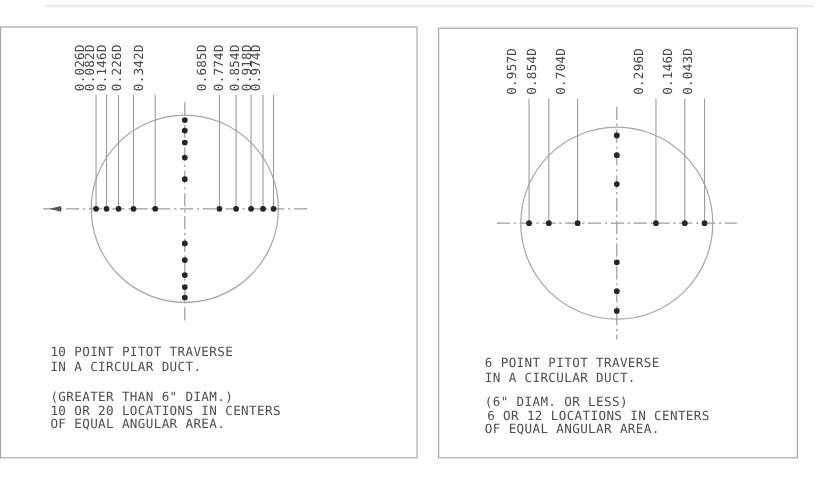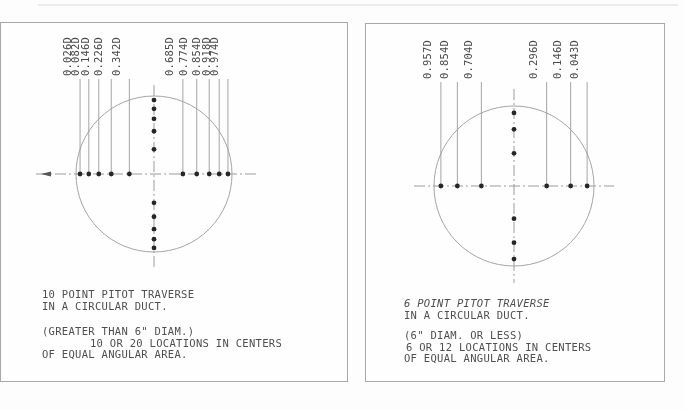--- a/index.html
+++ b/index.html
@@ -62,21 +62,21 @@
       <span class="vlabel" style="left: 103.756px; top: 40px;">0.226D</span>
       <span class="vlabel" style="left: 121.852px; top: 40px;">0.342D</span>
       <span class="vlabel" style="left: 175.36px; top: 40px;">0.685D</span>
       <span class="vlabel" style="left: 189.244px; top: 40px;">0.774D</span>
       <span class="vlabel" style="left: 201.724px; top: 40px;">0.854D</span>
       <span class="vlabel" style="left: 211.708px; top: 40px;">0.918D</span>
       <span class="vlabel" style="left: 220.444px; top: 40px;">0.974D</span>
       <div class="txtline" style="left: 41px; top: 266px;">10 POINT PITOT TRAVERSE</div>
       <div class="txtline" style="left: 41px; top: 277.5px;">IN A CIRCULAR DUCT.</div>
       <div class="txtline" style="left: 41px; top: 303px;">(GREATER THAN 6" DIAM.)</div>
-      <div class="txtline" style="left: 41px; top: 314.5px; margin-left: 48px;">10 OR 20 LOCATIONS IN CENTERS</div>
+      <div class="txtline" style="left: 41px; top: 314.5px;">10 OR 20 LOCATIONS IN CENTERS</div>
       <div class="txtline" style="left: 41px; top: 326px;">OF EQUAL ANGULAR AREA.</div>
     </section>
   <section class="panel" id="panel-1" style="left: 365px; top: 23px; width: 298px; height: 357px;">
       <svg width="298" height="357" viewBox="0 0 298 357">
         <circle cx="148" cy="162" r="80" fill="none" stroke="#a5a5a5" stroke-width="1"></circle>
         <line x1="48" y1="162" x2="248" y2="162" stroke="#9b9b9b" stroke-width="1" stroke-dasharray="11 3 2 3"></line>
         <line x1="148" y1="65" x2="148" y2="259" stroke="#9b9b9b" stroke-width="1" stroke-dasharray="11 3 2 3"></line>
         <line x1="74.88" y1="58" x2="74.88" y2="162" stroke="#9b9b9b" stroke-width="0.9"></line>
         <line x1="91.36" y1="58" x2="91.36" y2="162" stroke="#9b9b9b" stroke-width="0.9"></line>
         <line x1="115.36" y1="58" x2="115.36" y2="162" stroke="#9b9b9b" stroke-width="0.9"></line>
@@ -95,19 +95,19 @@
         <circle cx="148" cy="194.64" r="2.4" fill="#262626"></circle>
         <circle cx="148" cy="218.64" r="2.4" fill="#262626"></circle>
         <circle cx="148" cy="235.12" r="2.4" fill="#262626"></circle>
       </svg>
       <span class="vlabel" style="left: 68.38px; top: 42px;">0.957D</span>
       <span class="vlabel" style="left: 84.86px; top: 42px;">0.854D</span>
       <span class="vlabel" style="left: 108.86px; top: 42px;">0.704D</span>
       <span class="vlabel" style="left: 174.14px; top: 42px;">0.296D</span>
       <span class="vlabel" style="left: 198.14px; top: 42px;">0.146D</span>
       <span class="vlabel" style="left: 214.62px; top: 42px;">0.043D</span>
-      <div class="txtline" style="left: 38px; top: 274px; font-style: italic;">6 POINT PITOT TRAVERSE</div>
+      <div class="txtline" style="left: 38px; top: 274px;">6 POINT PITOT TRAVERSE</div>
       <div class="txtline" style="left: 38px; top: 285.5px;">IN A CIRCULAR DUCT.</div>
       <div class="txtline" style="left: 38px; top: 306px;">(6" DIAM. OR LESS)</div>
       <div class="txtline" style="left: 40px; top: 317.5px;">6 OR 12 LOCATIONS IN CENTERS</div>
       <div class="txtline" style="left: 38px; top: 329px;">OF EQUAL ANGULAR AREA.</div>
     </section>
 </div>
 
 </body></html>

